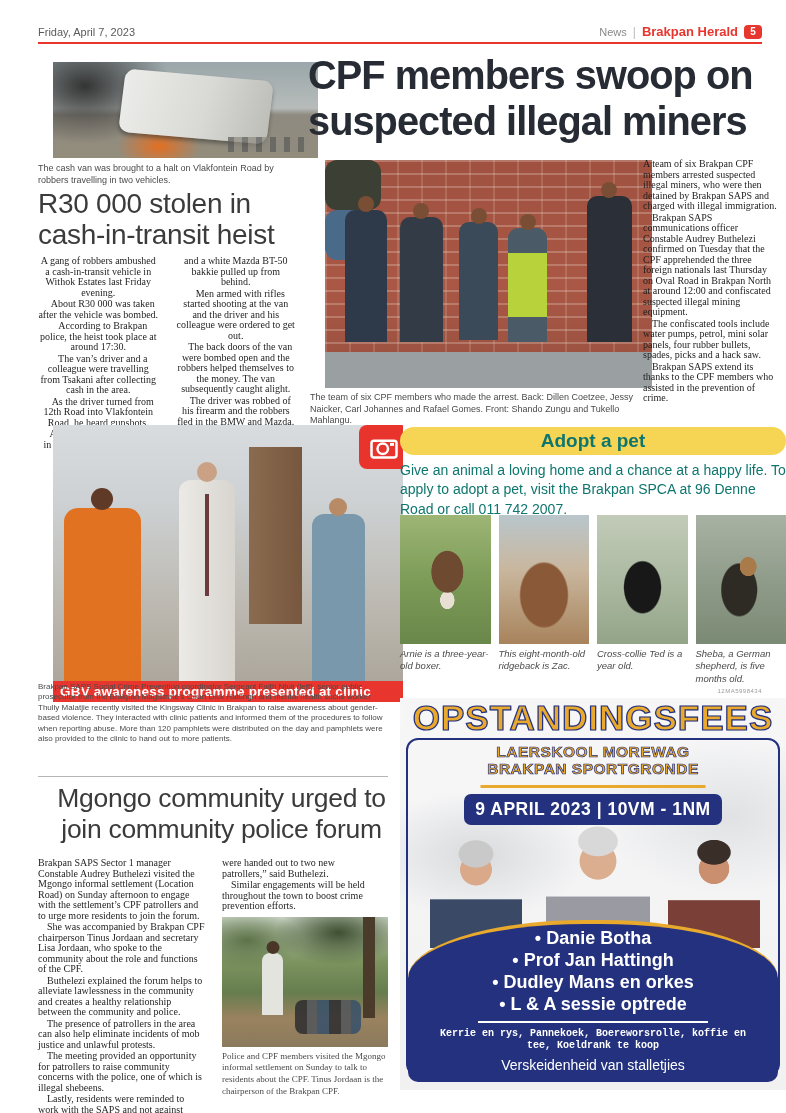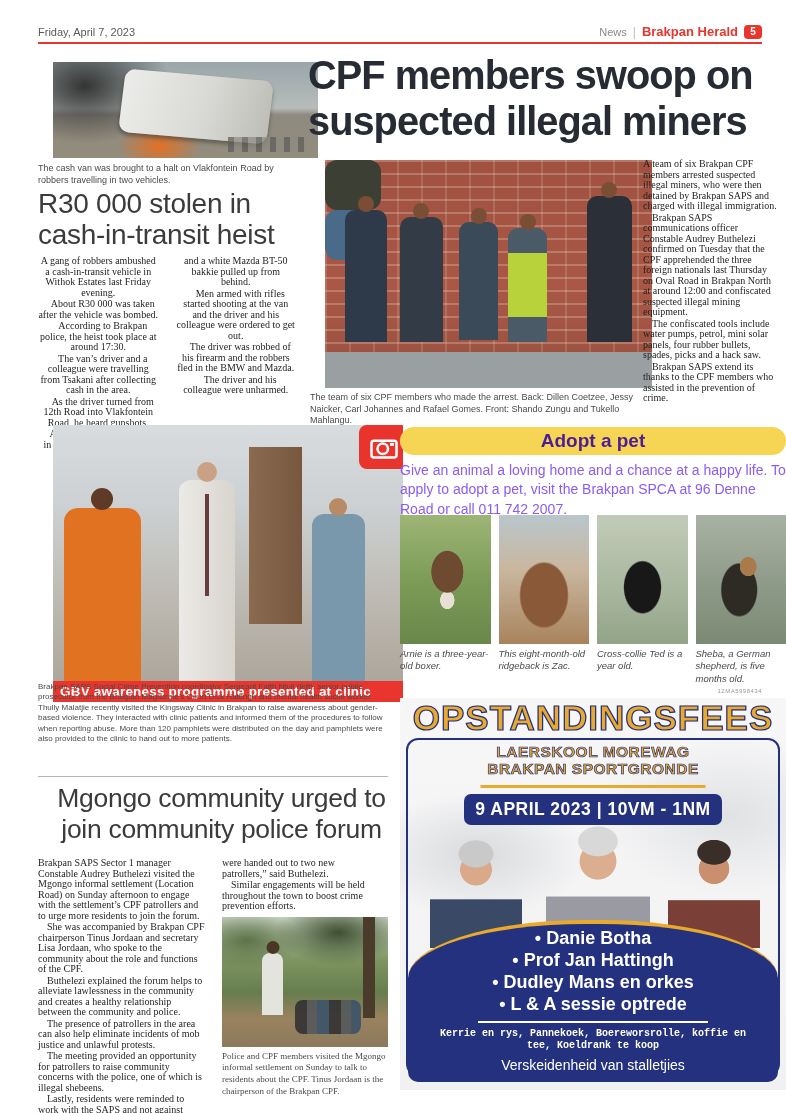--- a/index.html
+++ b/index.html
@@ -106,22 +106,22 @@
   .mgongo-photo .man { position:absolute; left:24%; top:28%; width:13%; height:48%;
       background:#e4e4de; border-radius:8px 8px 0 0; }
   .mgongo-photo .man::before { content:""; position:absolute; left:50%; top:-12px; transform:translateX(-50%);
       width:13px; height:13px; border-radius:50%; background:#4a3626; }
   .mgongo-photo .grp { position:absolute; left:44%; bottom:10%; width:40%; height:26%;
       background:repeating-linear-gradient(90deg,#2c2c30 0 12px, #51555c 12px 22px, #36506a 22px 34px); border-radius:8px; opacity:.85; }
   .mgongo-caption { margin-top:4px; }
 
   
   .adopt-banner { position:absolute; left:400px; top:427px; width:386px; height:28px; background:#f7d554;
-      border-radius:14px; text-align:center; font-size:19px; font-weight:bold; color:#4c1d95; line-height:28px; }
-  .adopt-intro { position:absolute; left:400px; top:461px; width:386px; font-size:14px; line-height:1.38; color:#8b5cf6; }
+      border-radius:14px; text-align:center; font-size:19px; font-weight:bold; color:#0f766e; line-height:28px; }
+  .adopt-intro { position:absolute; left:400px; top:461px; width:386px; font-size:14px; line-height:1.38; color:#0f766e; }
   .pets { position:absolute; left:400px; top:515px; width:386px; display:flex; gap:8px; }
   .pet-card { flex:1; }
   .pet-photo { width:100%; height:129px; }
   .pet-caption { margin-top:4px; font-size:9.5px; line-height:1.3; color:#4a4a4a;font-style:italic; }
   .pet1 { background:
       radial-gradient(ellipse 26px 34px at 52% 44%, #6e4a30 60%, rgba(0,0,0,0) 63%),
       radial-gradient(ellipse 12px 15px at 52% 66%, #e8e0d4 58%, rgba(0,0,0,0) 62%),
       linear-gradient(180deg,#9db575 0%, #7d9c58 50%, #69874a 100%); }
   .pet2 { background:
       radial-gradient(ellipse 40px 54px at 50% 62%, #8a5a38 58%, rgba(0,0,0,0) 62%),
@@ -211,20 +211,21 @@
         <p>A gang of robbers ambushed a cash-in-transit vehicle in Withok Estates last Friday evening.</p>
         <p>About R30 000 was taken after the vehicle was bombed.</p>
         <p>According to Brakpan police, the heist took place at around 17:30.</p>
         <p>The van’s driver and a colleague were travelling from Tsakani after collecting cash in the area.</p>
         <p>As the driver turned from 12th Road into Vlakfontein Road, he heard gunshots.</p>
         <p>A black BMW X5 stopped in front of the van blocking its path</p>
       </div>
     <div class="col">
         <p>and a white Mazda BT-50 bakkie pulled up from behind.</p>
         <p>Men armed with rifles started shooting at the van and the driver and his colleague were ordered to get out.</p>
+        <p>The back doors of the van were bombed open and the robbers helped themselves to the money. The van subsequently caught alight.</p>
         <p>The driver was robbed of his firearm and the robbers fled in the BMW and Mazda.</p>
         <p>The driver and his colleague were unharmed.</p>
       </div>
   </div>
 
   <div class="cpf-headline">
     <div>CPF members swoop on</div>
     <div>suspected illegal miners</div>
   </div>
   <div class="photo cpf-photo">

